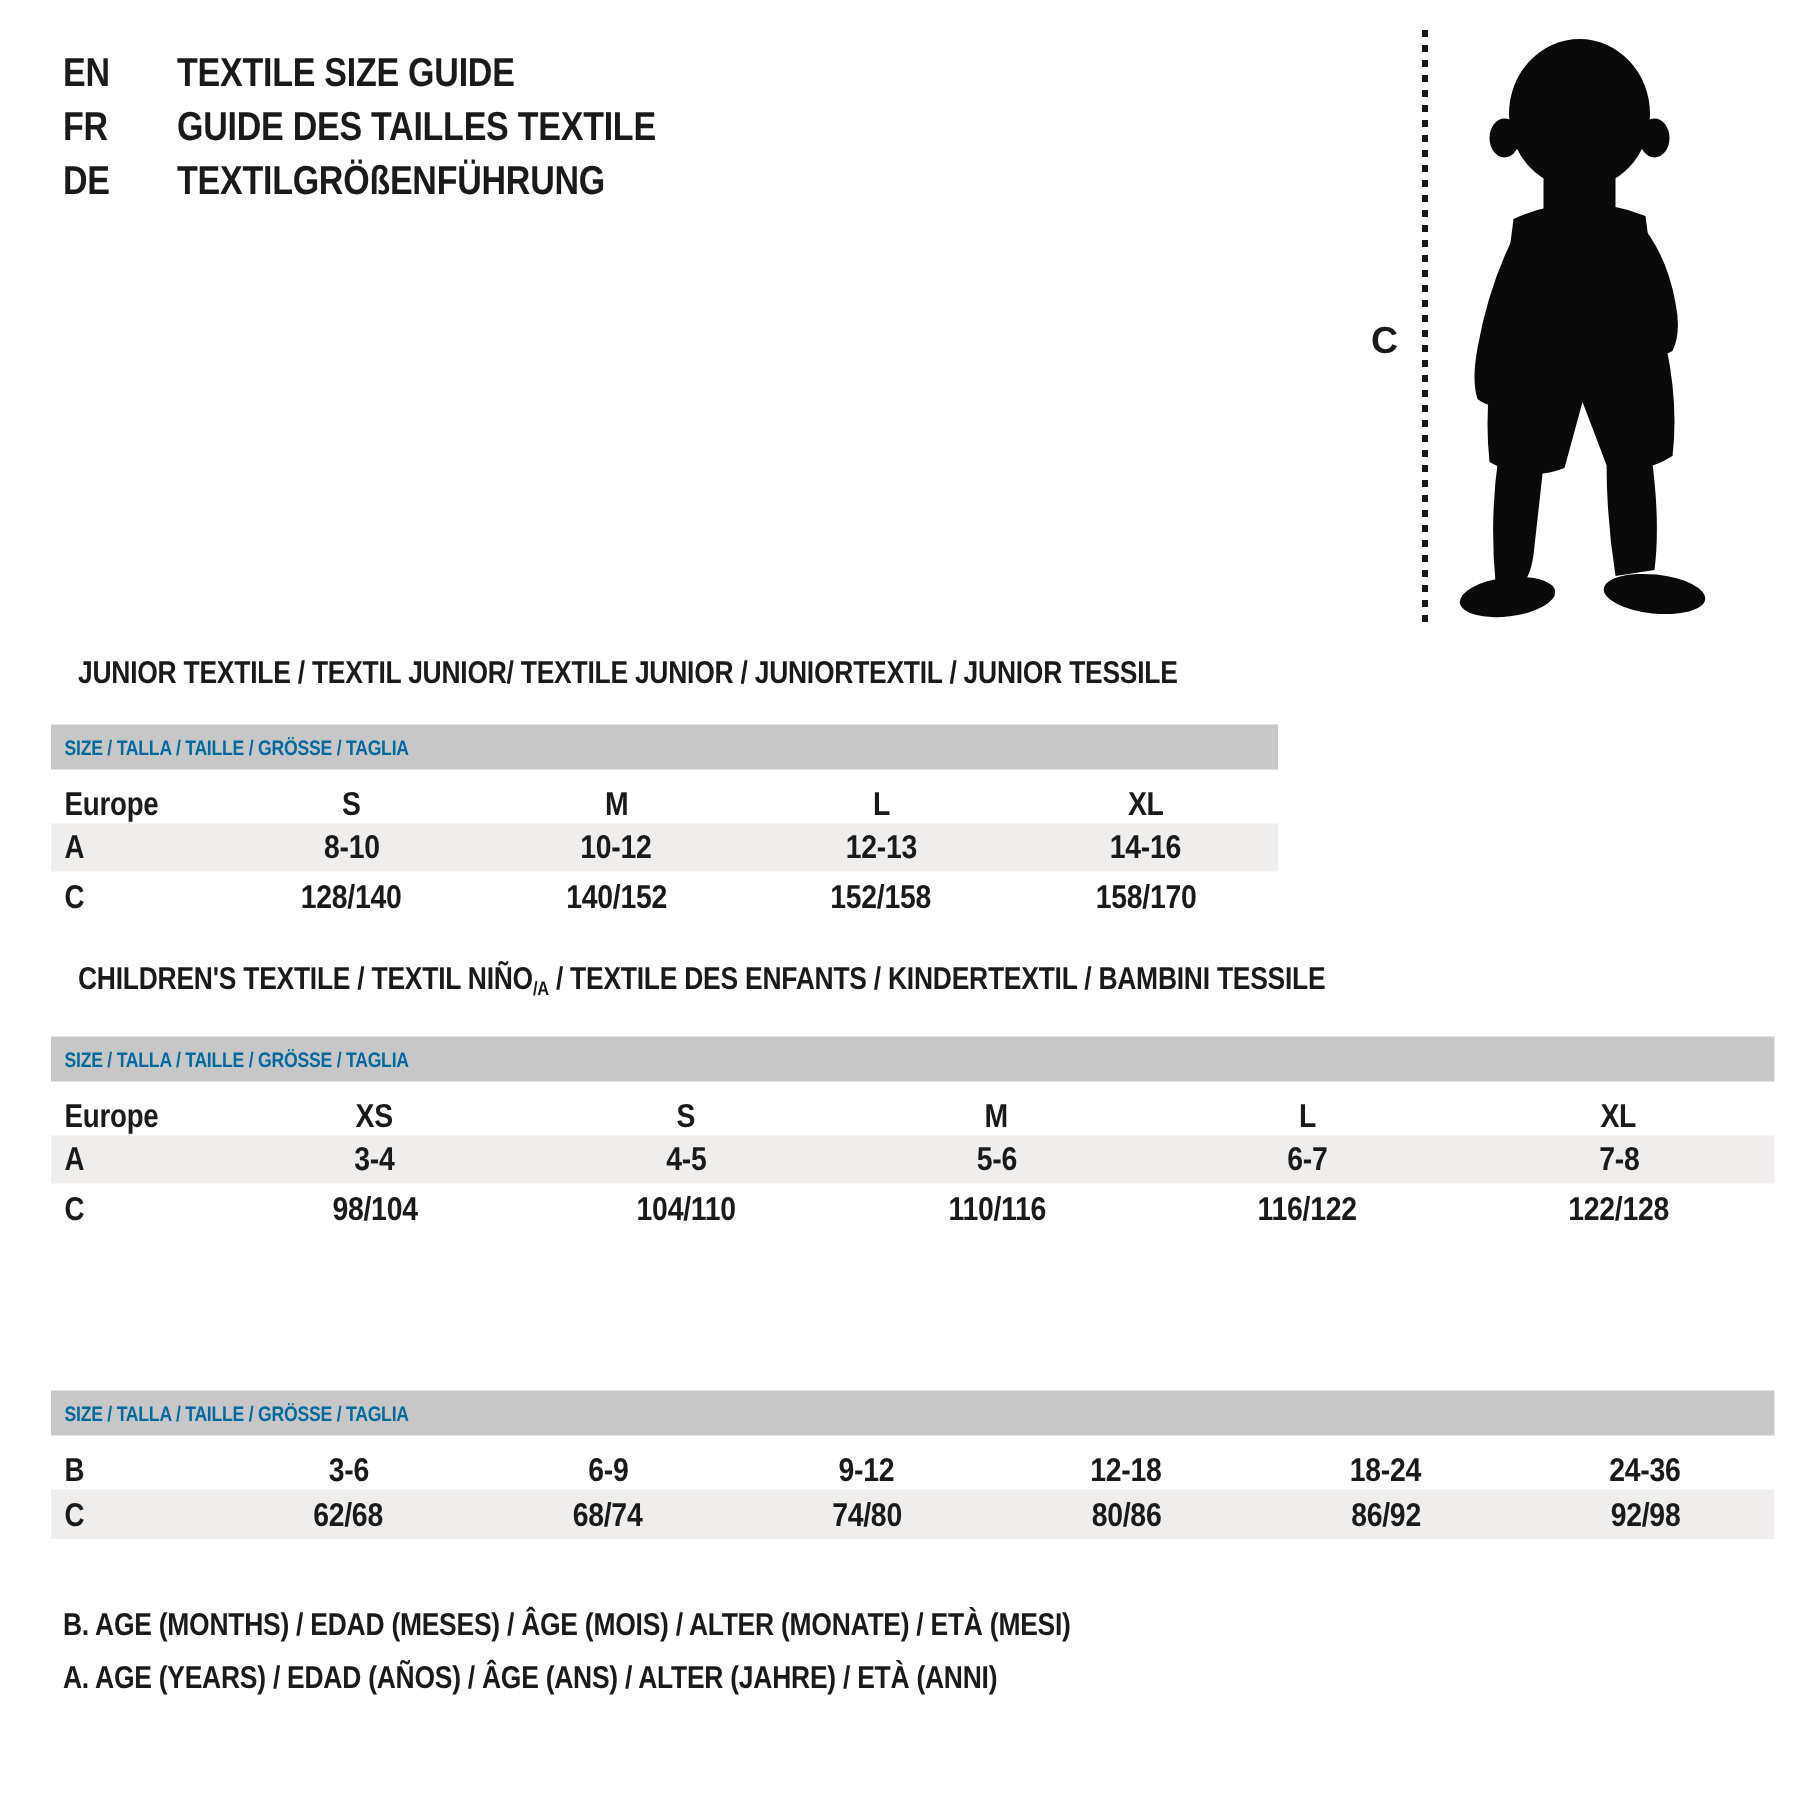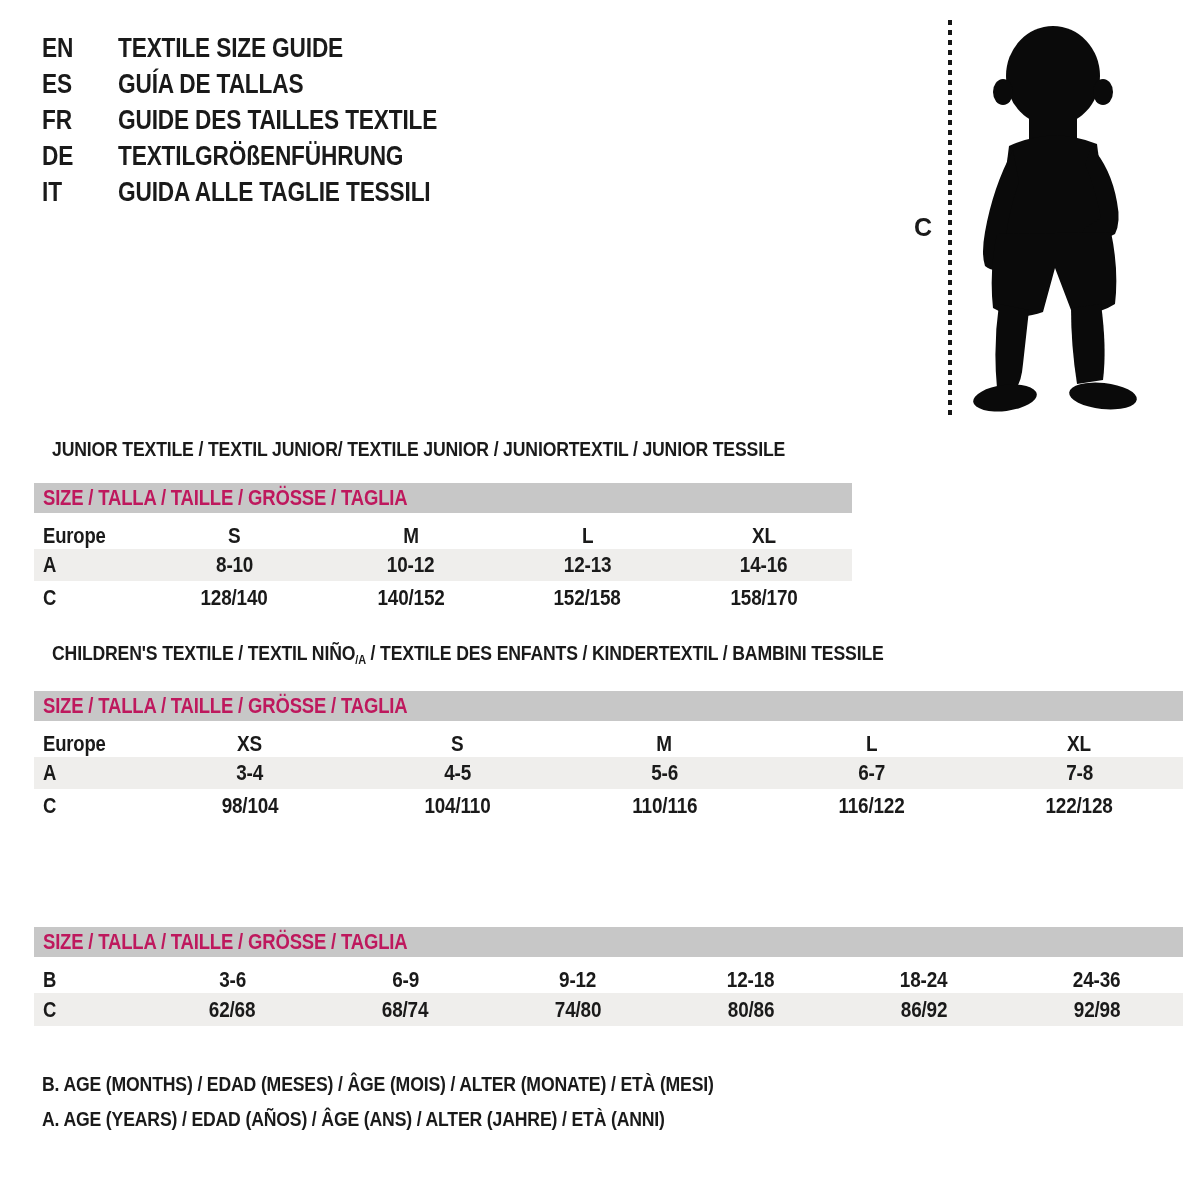--- a/index.html
+++ b/index.html
@@ -21,21 +21,21 @@
   .c-label{position:absolute;left:906px;top:213px;width:34px;text-align:center;font-size:25px;}
   .figure-svg{position:absolute;left:964px;top:22px;}
 
   
   .sec-head{position:absolute;left:52px;font-size:21px;}
   .sub{font-size:13px;vertical-align:-4px;}
 
   
   .sizetable{position:absolute;left:34px;}
   .size-bar{background:#c7c7c7;height:30px;display:flex;align-items:center;padding-left:9px;
-    font-size:22px;color:#be185d;box-sizing:border-box;text-align:right;}
+    font-size:14px;color:#0369a1;box-sizing:border-box;text-align:right;}
   .trow{display:flex;align-items:center;font-size:22px;}
   .trow .lbl{width:112px;padding-left:9px;box-sizing:border-box;}
   .trow .cell{flex:1;text-align:center;}
   .band{background:#efeeec;}
   .h36{height:36px;align-items:flex-end;} .h32{height:32px;} .h33{height:33px;}
 
   
   .legend{position:absolute;left:42px;top:1066px;}
   .legend-row{height:35px;display:flex;align-items:center;font-size:21px;}
 </style>
@@ -43,34 +43,26 @@
 <body>
 
 <div class="canvas">
 
   <div class="lang-block">
     <div class="lang-row">
       <span class="lang-code cx">EN</span>
       <span class="cx">TEXTILE SIZE GUIDE</span>
     </div>
     <div class="lang-row">
-      <span class="lang-code cx">ES</span>
-      <span class="cx">GUÍA DE TALLAS</span>
-    </div>
-    <div class="lang-row">
       <span class="lang-code cx">FR</span>
       <span class="cx">GUIDE DES TAILLES TEXTILE</span>
     </div>
     <div class="lang-row">
       <span class="lang-code cx">DE</span>
       <span class="cx">TEXTILGRÖßENFÜHRUNG</span>
-    </div>
-    <div class="lang-row">
-      <span class="lang-code cx">IT</span>
-      <span class="cx">GUIDA ALLE TAGLIE TESSILI</span>
     </div>
   </div>
 
   <span class="c-label">C</span>
   <div class="dash-line"></div>
   <svg class="figure-svg" width="182" height="396" viewBox="0 0 180 396" aria-hidden="true">
     <g fill="#0a0a0a">
       <ellipse cx="88" cy="54" rx="47" ry="50"></ellipse>
       <ellipse cx="38" cy="70" rx="10" ry="13"></ellipse>
       <ellipse cx="138" cy="70" rx="10" ry="13"></ellipse>

